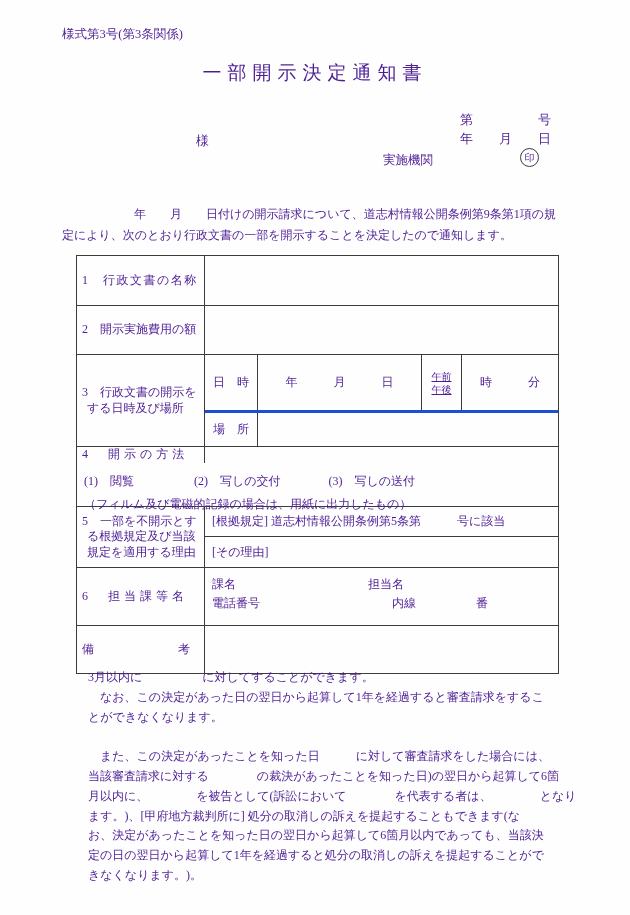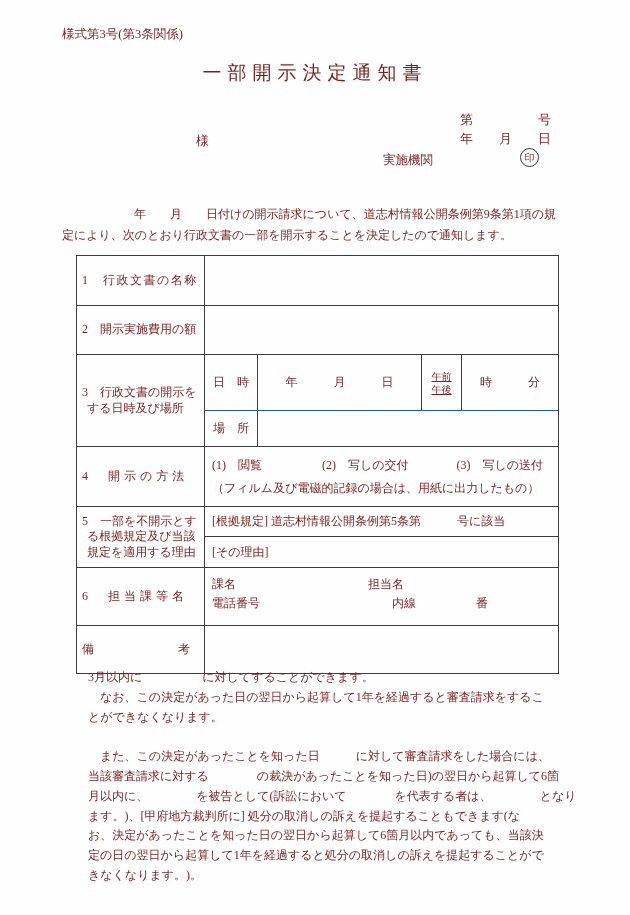--- a/index.html
+++ b/index.html
@@ -1,19 +1,19 @@
 <!DOCTYPE html>
 <html><head>
 <meta charset="utf-8">
 <style>
   html,body{margin:0;padding:0;background:#fff;}
   .page{
     position:relative;width:630px;height:915px;background:#fefefe;
     font-family:"Liberation Serif","DejaVu Serif",serif;
-    color:#7f1d1d;overflow:hidden;
+    color:#4c1d95;overflow:hidden;
   }
   .pre{white-space:pre;}
   .form-number{position:absolute;left:62px;top:26px;font-size:12.5px;}
   .doc-title{position:absolute;left:0;top:60px;width:100%;text-align:center;
     font-size:19px;letter-spacing:6px;}
   .doc-no{position:absolute;left:460px;top:110px;font-size:13px;line-height:19px;}
   .addressee{position:absolute;left:196px;top:132px;font-size:13px;}
   .issuer{position:absolute;left:383px;top:152px;font-size:12.5px;}
   .seal{position:absolute;left:520px;top:148px;width:17px;height:17px;
     border:1px solid #3c3c3c;border-radius:50%;display:flex;align-items:center;
@@ -24,24 +24,24 @@
   .ftable{position:absolute;left:76px;top:255px;width:481px;border:1px solid #3c3c3c;
     font-size:12px;}
   .trow{display:flex;border-top:1px solid #3c3c3c;}
   .trow:first-child{border-top:none;gap:31px;}
   .lcell{width:128px;border-right:1px solid #3c3c3c;display:flex;flex-direction:column;
     justify-content:center;padding-left:5px;box-sizing:border-box;line-height:15.5px;}
   .ccell{flex:1;display:flex;flex-direction:column;}
   .ls1{letter-spacing:1.5px;}
   .ls4{letter-spacing:4px;}
   .indent{margin-left:5px;}
-  .r1{height:49px;} .r2{height:48px;} .r3{height:91px;} .r4{height:59px;}
+  .r1{height:49px;} .r2{height:48px;} .r3{height:91px;} .r4{height:59px;flex-direction:column;}
   .r5{height:60px;} .r6{height:57px;} .r7{height:47px;}
   .subrow{display:flex;}
-  .subrow.top{height:55px;border-bottom:1px solid #1d4ed8;}
+  .subrow.top{height:55px;border-bottom:3px solid #1d4ed8;}
   .subrow.bot{flex:1;}
   .subrow5{height:30px;display:flex;align-items:center;padding-left:7px;box-sizing:border-box;}
   .subrow5.first{border-bottom:1px solid #3c3c3c;}
   .sublabel{width:53px;border-right:1px solid #3c3c3c;display:flex;align-items:center;
     justify-content:center;box-sizing:border-box;}
   .datecell{width:164px;border-right:1px solid #3c3c3c;display:flex;align-items:center;
     justify-content:center;box-sizing:border-box;}
   .ampmcell{width:40px;border-right:1px solid #3c3c3c;display:flex;flex-direction:column;
     align-items:center;justify-content:center;font-size:10px;line-height:13px;
     box-sizing:border-box;text-decoration:underline;}

